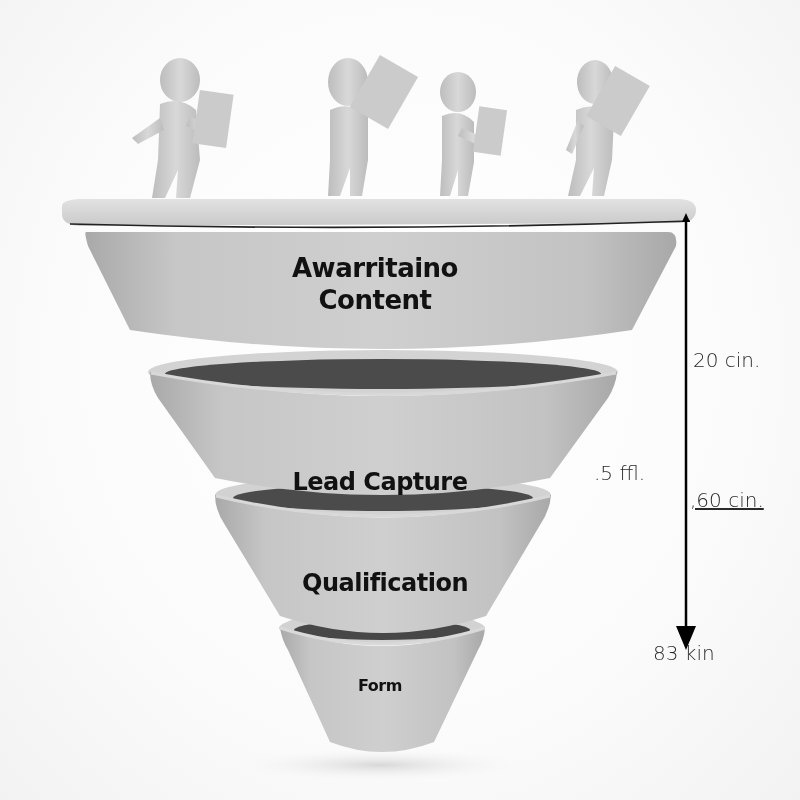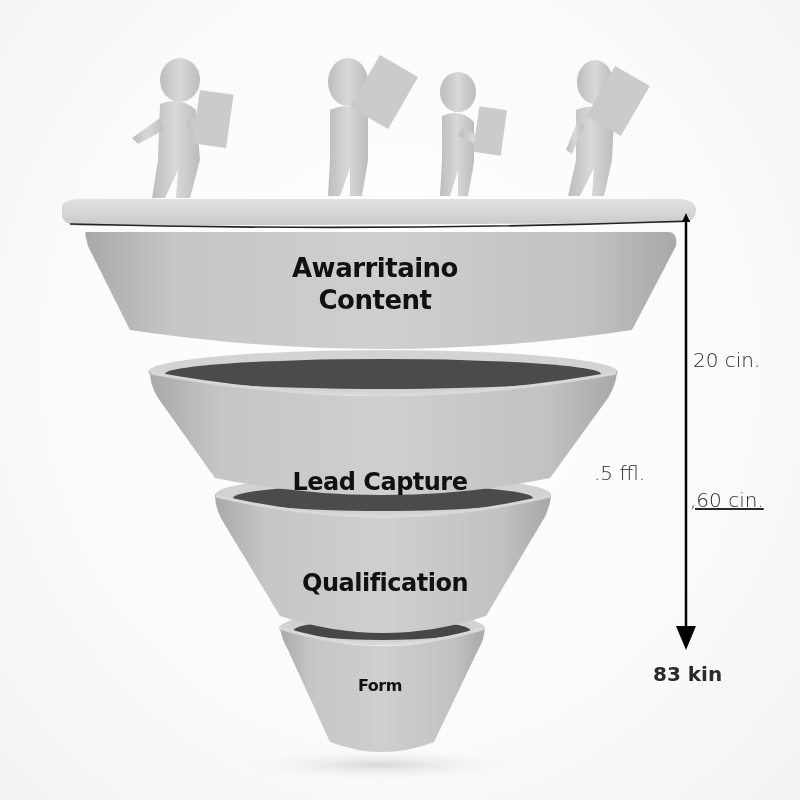--- a/index.html
+++ b/index.html
@@ -118,13 +118,13 @@
   <div>Awarritaino</div>
   <div>Content</div>
 </div>
 <div class="stage-label" style="left:250px; top:420px; width:260px; font-size:24px;margin-top:48px;">Lead Capture</div>
 <div class="stage-label" style="left:270px; top:563px; width:230px; font-size:24px;margin-top:6px;">Qualification</div>
 <div class="stage-label" style="left:320px; top:676px; width:120px; font-size:16px;">Form</div>
 
 <div class="meas" style="left:693px; top:348px;">20 cin.</div>
 <div class="meas" style="left:594px; top:461px;">.5 ffl.</div>
 <div class="meas" style="left:690px; top:488px;text-decoration:underline;">,60 cin.</div>
-<div class="meas" style="left:653px; top:662px;font-weight:bold;">83 kin</div>
+<div class="meas" style="left:653px; top:641px;">83 kin</div>
 
 </body></html>

